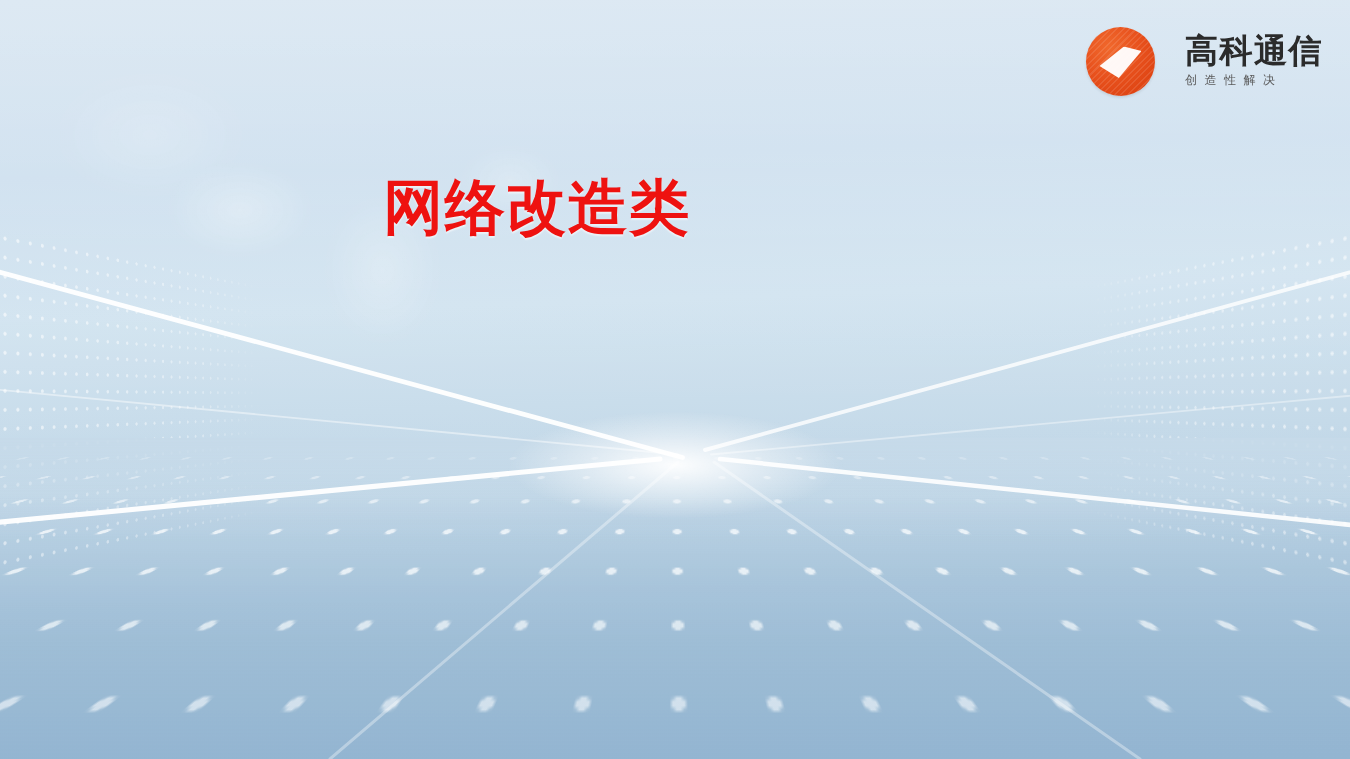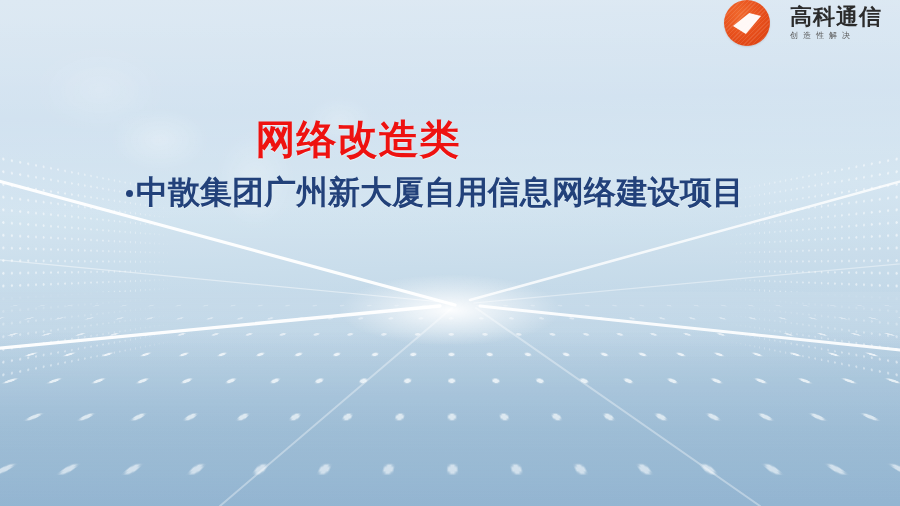--- a/index.html
+++ b/index.html
@@ -78,21 +78,21 @@
   .vanish{
     left:300px;top:250px;width:300px;height:120px;right:auto;bottom:auto;
     background:radial-gradient(ellipse 150px 48px at 50% 50%, rgba(255,255,255,.95) 0%, rgba(255,255,255,.45) 38%, rgba(255,255,255,0) 75%);
   }
 
   
   .lines{position:absolute;inset:0;}
   .lines svg{display:block;width:900px;height:506px;}
 
   
-  .logo{position:absolute;top:0;right:18px;display:flex;align-items:center;gap:20px;}
+  .logo{position:absolute;top:18px;right:18px;display:flex;align-items:center;gap:20px;}
   .logo-mark{
     width:46px;height:46px;border-radius:50%;
     background:radial-gradient(circle at 34% 30%, #f0682c 0%, #e8511d 45%, #d93d0d 100%);
     position:relative;flex:0 0 auto;
     box-shadow:0 1px 2px rgba(0,0,0,.10);
   }
   .logo-mark::before{
     content:"";position:absolute;left:9px;top:13px;width:28px;height:21px;
     background:#fff;
     clip-path:polygon(0% 62%, 58% 0%, 100% 14%, 46% 100%);
@@ -168,20 +168,16 @@
     <div class="logo-text">
       <div class="logo-name">高科通信</div>
       <div class="logo-tag">创造性解决</div>
     </div>
   </div>
 
   <div class="content">
     <div class="slide-title">网络改造类</div>
 
     <div class="bullets">
-      <div class="bullet">
-        <span class="bullet-dot"></span>
-        <span class="bullet-text">中散集团广州新大厦自用信息网络建设项目</span>
-      </div>
     </div>
   </div>
 
 </div>
 
 </body></html>

